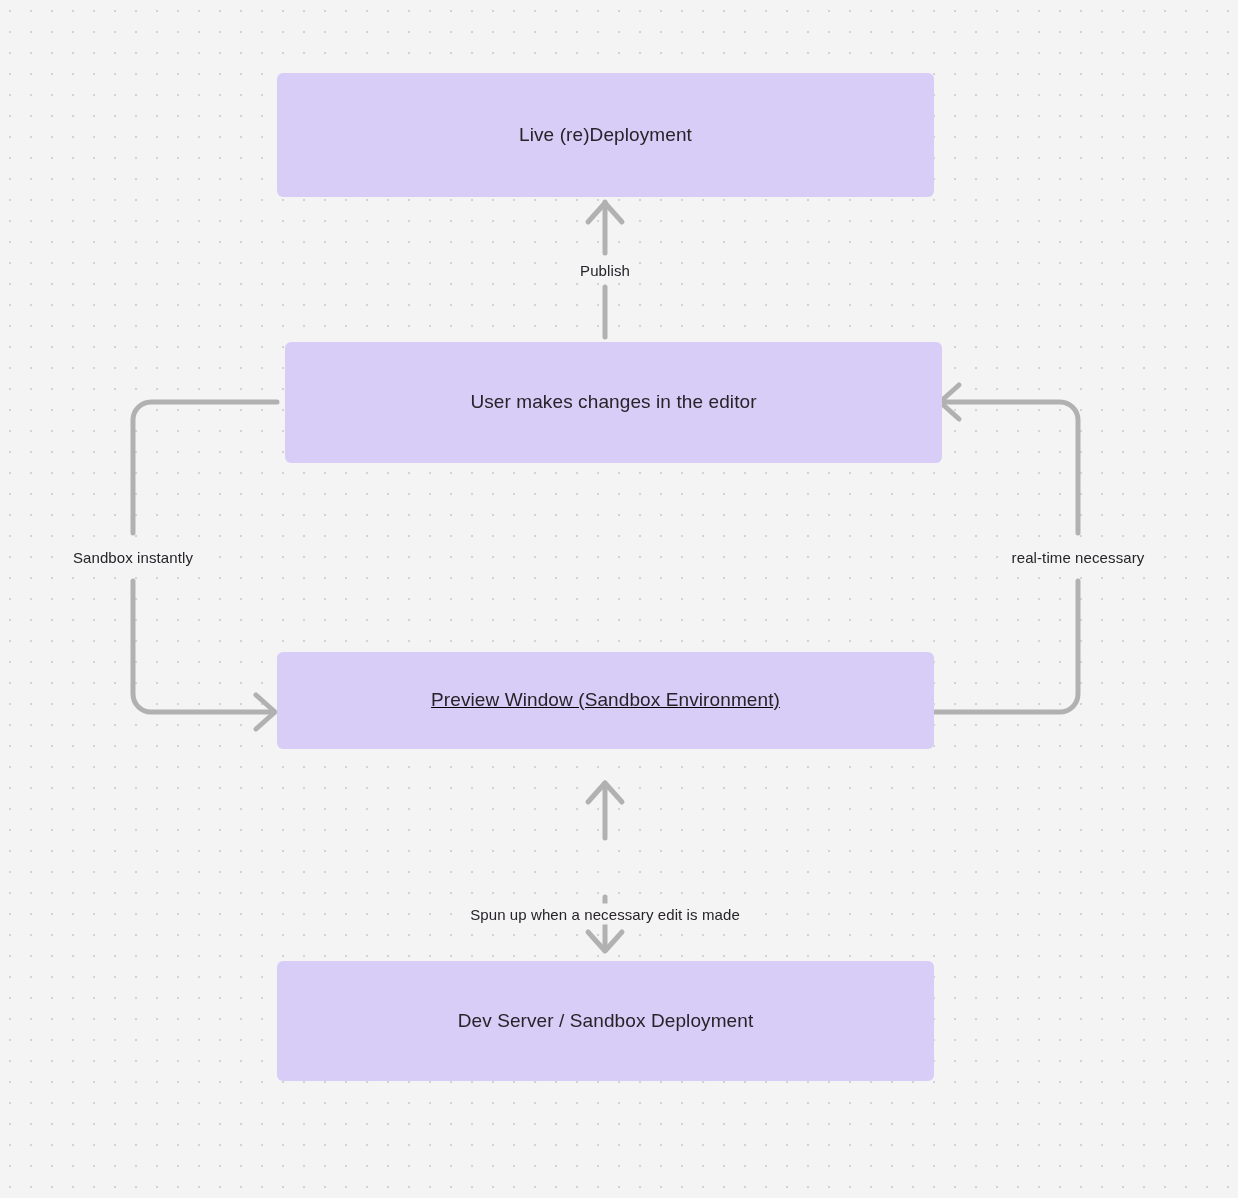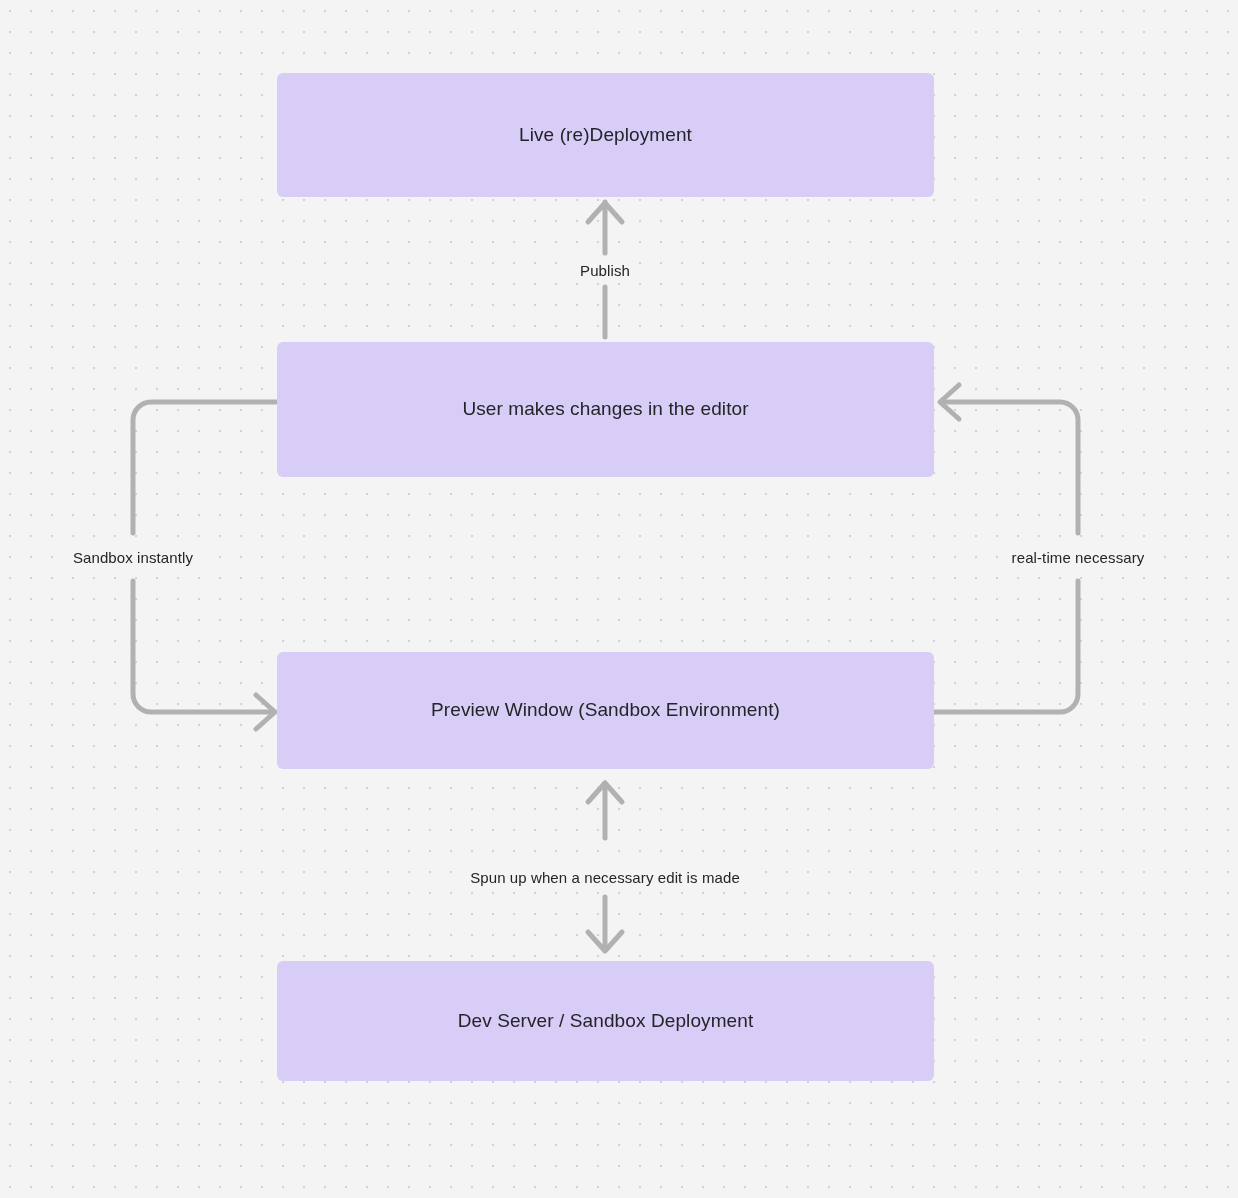--- a/index.html
+++ b/index.html
@@ -56,39 +56,39 @@
   }
   .node-label {
     font-size: 19px;
     line-height: 1.3;
     color: #262329;
     letter-spacing: 0.1px;
     padding: 0 18px;
   }
 
   #node-deploy  { left: 277px; top: 73px;  width: 657px; height: 124px; }
-  #node-editor  { left: 277px; top: 342px; width: 657px; height: 135px; }
-  #node-preview { left: 277px; top: 652px; width: 657px; height: 117px; }
+  #node-editor  { left: 285px; top: 342px; width: 657px; height: 121px; }
+  #node-preview { left: 277px; top: 652px; width: 657px; height: 97px; text-decoration: underline; }
   #node-dev     { left: 277px; top: 961px; width: 657px; height: 120px; }
 
   
   .edge-label {
     position: absolute;
     font-size: 15px;
     color: #262329;
     letter-spacing: 0.1px;
     white-space: nowrap;
     background: #f4f4f5;
     padding: 2px 7px;
     transform: translate(-50%, -50%);
   }
   #label-publish   { left: 605px;  top: 270px; }
   #label-updates   { left: 133px;  top: 557px; }
   #label-feedback  { left: 1078px; top: 557px; }
-  #label-spun      { left: 605px;  top: 877px; }
+  #label-spun      { left: 605px;  top: 914px; }
 </style>
 </head>
 <body>
 
 <div id="canvas">
 
   <svg id="wires" viewBox="0 0 1238 1198" width="1238" height="1198" xmlns="http://www.w3.org/2000/svg">
 
     <g>
       <path class="wire" d="M 605 337 L 605 287"></path>

